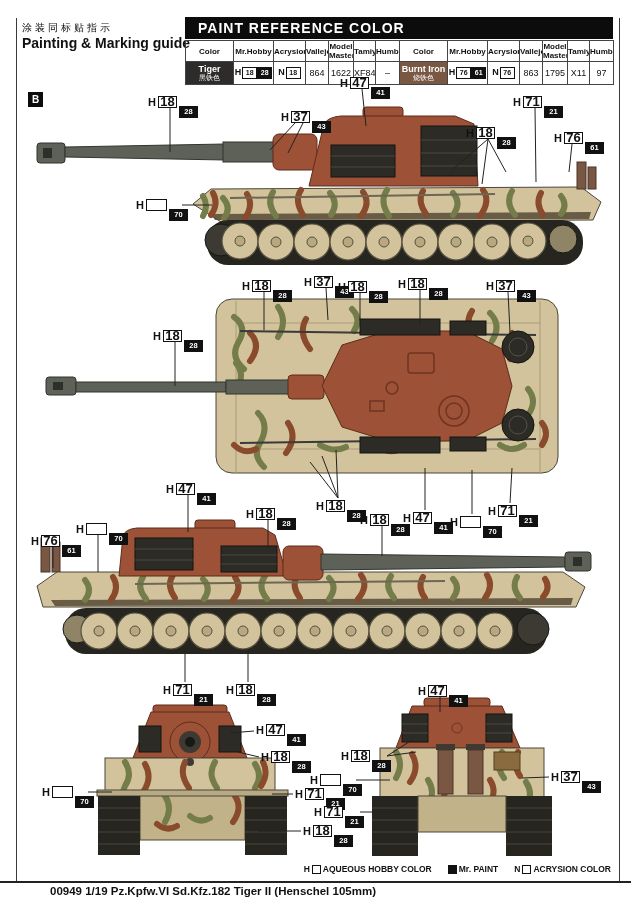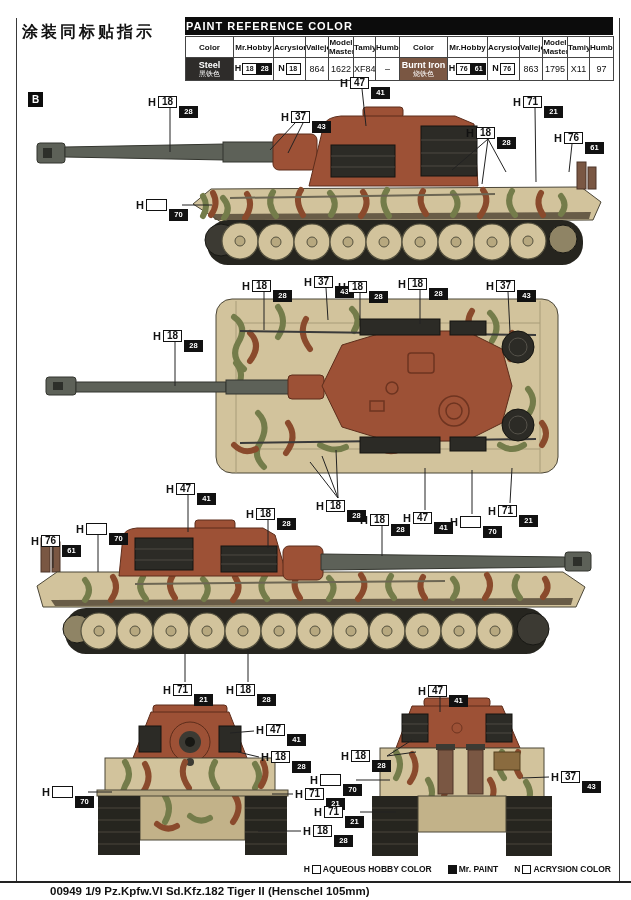--- a/index.html
+++ b/index.html
@@ -5,44 +5,44 @@
   html,body{margin:0;padding:0;}
   body{
     width:631px;height:900px;position:relative;background:#ffffff;
     font-family:"Liberation Sans", sans-serif;color:#111;overflow:hidden;
   }
   
   .vline{position:absolute;width:1px;background:#3a3a3a;}
   .footer-rule{position:absolute;left:0;top:881px;width:631px;height:2px;background:#222;}
   
   .titles{position:absolute;left:22px;top:22px;line-height:1.25;}
-  .title-cn{font-size:16px;font-weight:bold;letter-spacing:3px;}
+  .title-cn{font-size:10px;font-weight:normal;letter-spacing:3px;}
   .title-en{font-size:14px;font-weight:bold;letter-spacing:0px;}
   
   .ptable-wrap{position:absolute;left:185px;top:17px;width:428px;}
-  .ptable-title{background:#0c0c0c;color:#fff;font-size:11px;font-weight:bold;
-    letter-spacing:1px;padding:2px 0 2px 0;border:1px solid #0c0c0c;}
+  .ptable-title{background:#0c0c0c;color:#fff;font-size:14px;font-weight:bold;
+    letter-spacing:1px;padding:2px 0 2px 12px;border:1px solid #0c0c0c;}
   table.ptable{border-collapse:collapse;table-layout:fixed;width:428px;margin-top:1px;}
   table.ptable th,table.ptable td{border:1px solid #444;text-align:center;vertical-align:middle;
     font-size:8px;padding:1px 0;overflow:hidden;}
   table.ptable th{font-weight:bold;height:16px;}
   table.ptable td{height:20px;font-size:9px;}
   td.swatch{color:#fff;font-size:7.5px;line-height:1.15;font-weight:bold;}
   td.swatch .cn{font-size:7px;font-weight:normal;}
   .chip-h{font-weight:bold;font-size:9px;margin-right:1px;}
   .cbox{display:inline-block;min-width:13px;height:10px;line-height:10px;border:1px solid #111;
     background:#fff;color:#111;font-size:7px;font-weight:bold;text-align:center;vertical-align:middle;}
   .cbox.black{background:#111;color:#fff;}
   
   .view{position:absolute;}
   
   #callout-layer .callout{position:absolute;display:flex;align-items:center;gap:2px;height:13px;z-index:6;}
   .co-h{font-size:11px;font-weight:bold;}
   .co-w{display:inline-block;min-width:15px;height:10px;line-height:10px;border:1px solid #111;
-    background:#fff;font-size:10px;font-weight:bold;text-align:center;padding:0 1px;}
+    background:#fff;font-size:13px;font-weight:bold;text-align:center;padding:0 1px;}
   .co-b{display:inline-block;min-width:15px;height:10px;line-height:10px;border:1px solid #111;
     background:#111;color:#fff;font-size:7.5px;font-weight:bold;text-align:center;padding:0 1px;margin-top:20px;}
   .co-w.empty{min-width:17px;}
   #leaders{position:absolute;left:0;top:0;z-index:5;}
   
   .sec-label{position:absolute;left:28px;top:92px;width:15px;height:15px;background:#0c0c0c;color:#fff;
     font-size:10px;font-weight:bold;text-align:center;line-height:15px;}
   
   .legend{position:absolute;right:20px;top:864px;display:flex;gap:16px;align-items:center;}
   .legend .item{display:flex;align-items:center;gap:2px;font-size:8.5px;font-weight:bold;}
@@ -53,20 +53,21 @@
 </style>
 </head>
 <body>
 
 <div class="vline" style="left:16px;top:18px;height:863px;"></div>
 <div class="vline" style="left:619px;top:18px;height:863px;"></div>
 <div class="footer-rule"></div>
 
 <div class="titles">
   <div class="title-cn">涂装同标贴指示</div>
+  <div class="title-en">Painting &amp; Marking guide</div>
 </div>
 
 <div class="ptable-wrap">
   <div class="ptable-title">PAINT  REFERENCE COLOR</div>
   <table class="ptable">
     <colgroup>
       <col style="width:48px">
         <col style="width:40px">
         <col style="width:32px">
         <col style="width:23px">
@@ -95,21 +96,21 @@
           <th>Acrysion</th>
           <th>Vallejo</th>
           <th>Model<br>Master</th>
           <th>Tamiya</th>
           <th>Humbrol</th>
         </tr>
       </thead>
     <tbody>
         <tr id="ptable-body">
           <td class="swatch" style="background: rgb(46, 44, 42);">
-            <div>Steel</div>
+            <div>Tiger</div>
             <div class="cn">黑铁色</div>
           </td>
           <td><span class="chip-h">H</span><span class="cbox">18</span><span class="cbox black">28</span></td>
           <td><span class="chip-h">N</span><span class="cbox">18</span></td>
           <td>864</td>
           <td>1622</td>
           <td>XF84</td>
           <td>–</td>
           <td class="swatch" style="background: rgb(122, 87, 67);">
             <div>Burnt Iron</div>
@@ -688,13 +689,13 @@
     <span class="item">
       <span class="lg-box filled"></span>
       <span>Mr. PAINT</span>
     </span>
     <span class="item">
       <span>N</span>
       <span class="lg-box"></span>
       <span>ACRYSION COLOR</span>
     </span>
   </div>
-<div class="footer-text">00949 1/9 Pz.Kpfw.VI Sd.Kfz.182 Tiger II (Henschel 105mm)</div>
+<div class="footer-text">00949 1/19 Pz.Kpfw.VI Sd.Kfz.182 Tiger II (Henschel 105mm)</div>
 
 </body></html>

